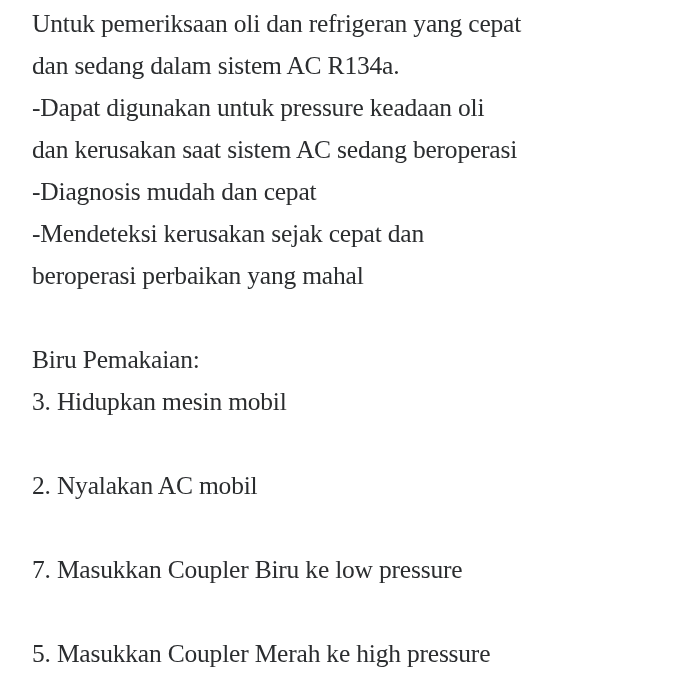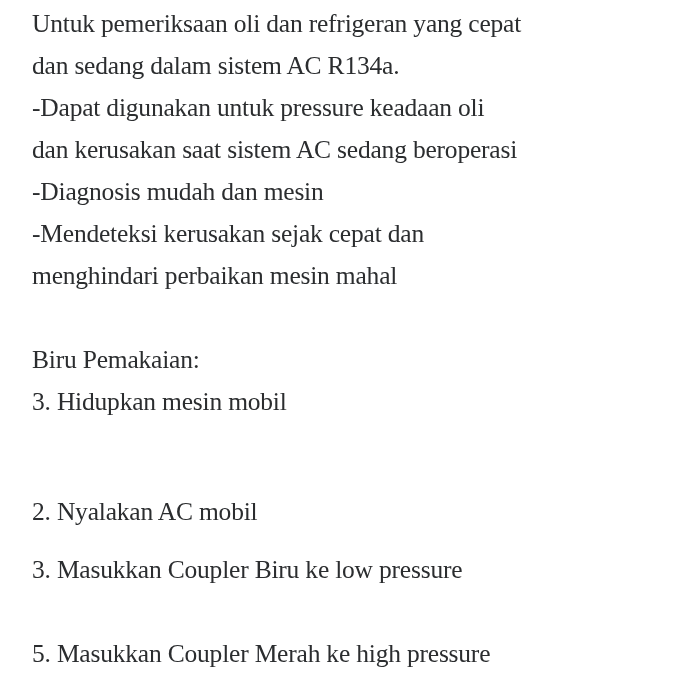--- a/index.html
+++ b/index.html
@@ -33,22 +33,22 @@
   </style>
 </head>
 <body>
 
 <div class="doc">
   <div class="line" style="top:9px">Untuk pemeriksaan oli dan refrigeran yang cepat</div>
   <div class="line" style="top:51px">dan sedang dalam sistem AC R134a.</div>
 
   <div class="line" style="top:93px">-Dapat digunakan untuk pressure keadaan oli</div>
   <div class="line" style="top:135px">dan kerusakan saat sistem AC sedang beroperasi</div>
-  <div class="line" style="top:177px">-Diagnosis mudah dan mesin</div>
+  <div class="line" style="top:177px">-Diagnosis mudah dan cepat</div>
   <div class="line" style="top:219px">-Mendeteksi kerusakan sejak cepat dan</div>
-  <div class="line" style="top:261px">menghindari perbaikan mesin mahal</div>
+  <div class="line" style="top:261px">beroperasi perbaikan yang mahal</div>
 
   <div class="line" style="top:345px">Biru Pemakaian:</div>
   <div class="line" style="top:387px">3. Hidupkan mesin mobil</div>
-  <div class="line" style="top:497px">2. Nyalakan AC mobil</div>
-  <div class="line" style="top:555px">3. Masukkan Coupler Biru ke low pressure</div>
+  <div class="line" style="top:471px">2. Nyalakan AC mobil</div>
+  <div class="line" style="top:555px">7. Masukkan Coupler Biru ke low pressure</div>
   <div class="line" style="top:639px">5. Masukkan Coupler Merah ke high pressure</div>
 </div>
 
 </body></html>

